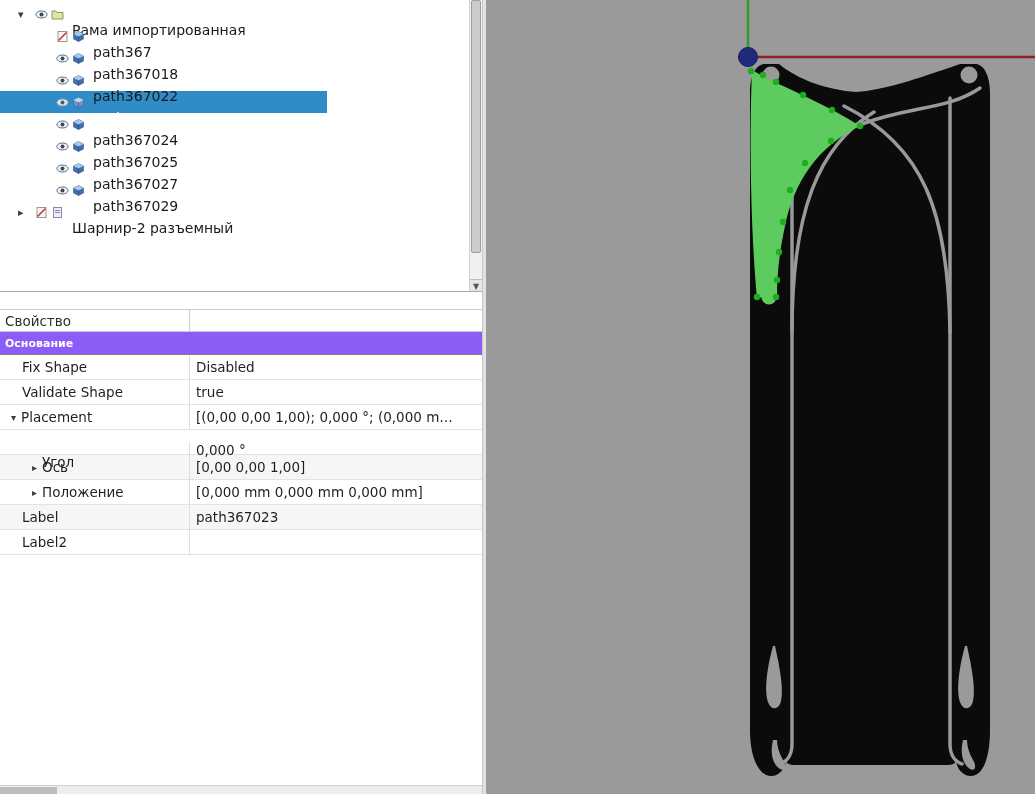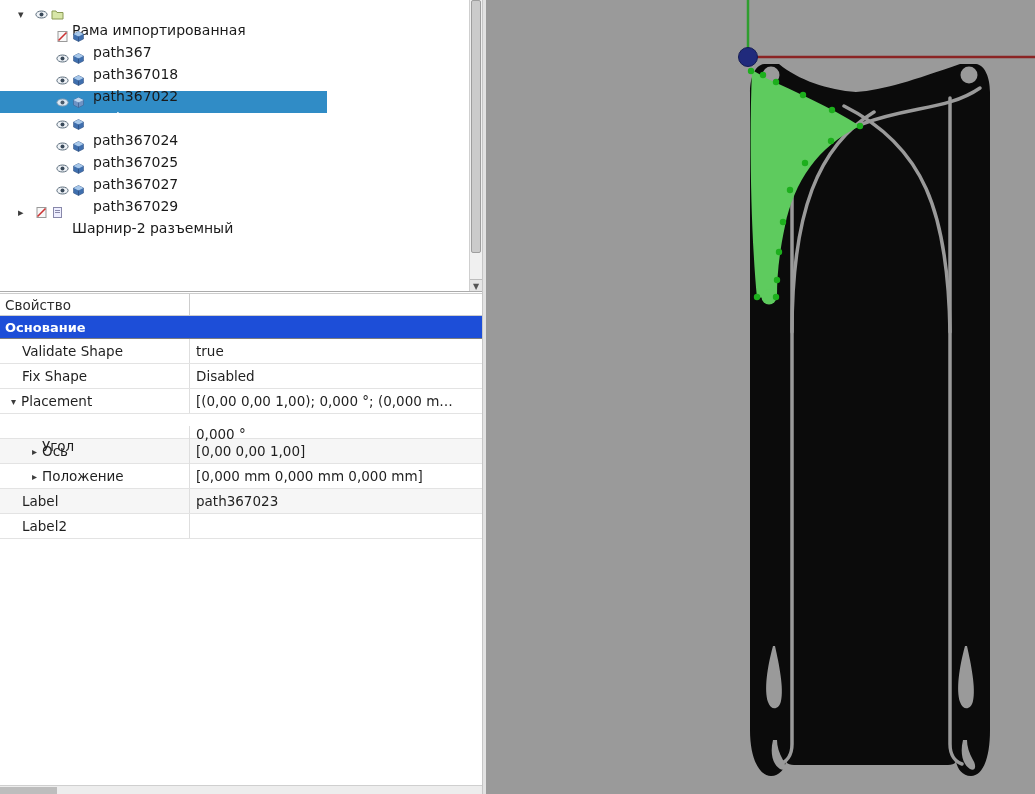--- a/index.html
+++ b/index.html
@@ -66,35 +66,35 @@
     background: #e6e6e6;
     border-top: 1px solid #bdbdbd;
     color: #555; font-size: 8px;
     text-align: center; line-height: 13px;
   }
   
   .props {
     position: absolute; left: 0; top: 293px;
     width: 482px; height: 501px;
     background: #fff;
-    padding-top: 0;
+    padding-top: 16px;
   }
   .prop-header {
     display: grid; grid-template-columns: 190px 1fr;
     height: 23px; align-items: center;
     border-top: 1px solid #cdcdcd;
     border-bottom: 1px solid #cdcdcd;
     font-size: 13.5px; color: #2e2e2e;
   }
   .prop-header > div { padding-left: 5px; height: 100%; line-height: 22px; }
   .prop-header > div:first-child { border-right: 1px solid #cdcdcd; }
   .prop-group {
     height: 23px; line-height: 23px;
-    background: #1d4ed8; color: #ffffff;
-    font-weight: bold; font-size: 13px;
+    background: #8b5cf6; color: #ffffff;
+    font-weight: bold; font-size: 11px;
     padding-left: 5px;
     border-bottom: 1px solid #7e7e7e;
   }
   .prop-row {
     display: grid; grid-template-columns: 190px 1fr;
     height: 25px; align-items: center;
     border-bottom: 1px solid #e3e3e3;
     font-size: 13.5px; color: #1f1f1f;
   }
   .prop-row .pname {
@@ -273,30 +273,30 @@
   </div>
 
   <div class="props">
     <div class="prop-header">
       <div>Свойство</div>
     </div>
     <div class="prop-group">Основание</div>
 
     <div class="prop-row ind1">
       <div class="pname">
+          <span>Fix Shape</span>
+        </div>
+      <div class="pval">Disabled</div>
+    </div>
+
+    <div class="prop-row ind1">
+      <div class="pname">
           <span>Validate Shape</span>
         </div>
       <div class="pval">true</div>
-    </div>
-
-    <div class="prop-row ind1">
-      <div class="pname">
-          <span>Fix Shape</span>
-        </div>
-      <div class="pval">Disabled</div>
     </div>
 
     <div class="prop-row ind1e">
       <div class="pname">
         <span class="pexp">▾</span>
         <span>Placement</span>
       </div>
       <div class="pval">[(0,00 0,00 1,00); 0,000 °; (0,000 m…</div>
     </div>
 

